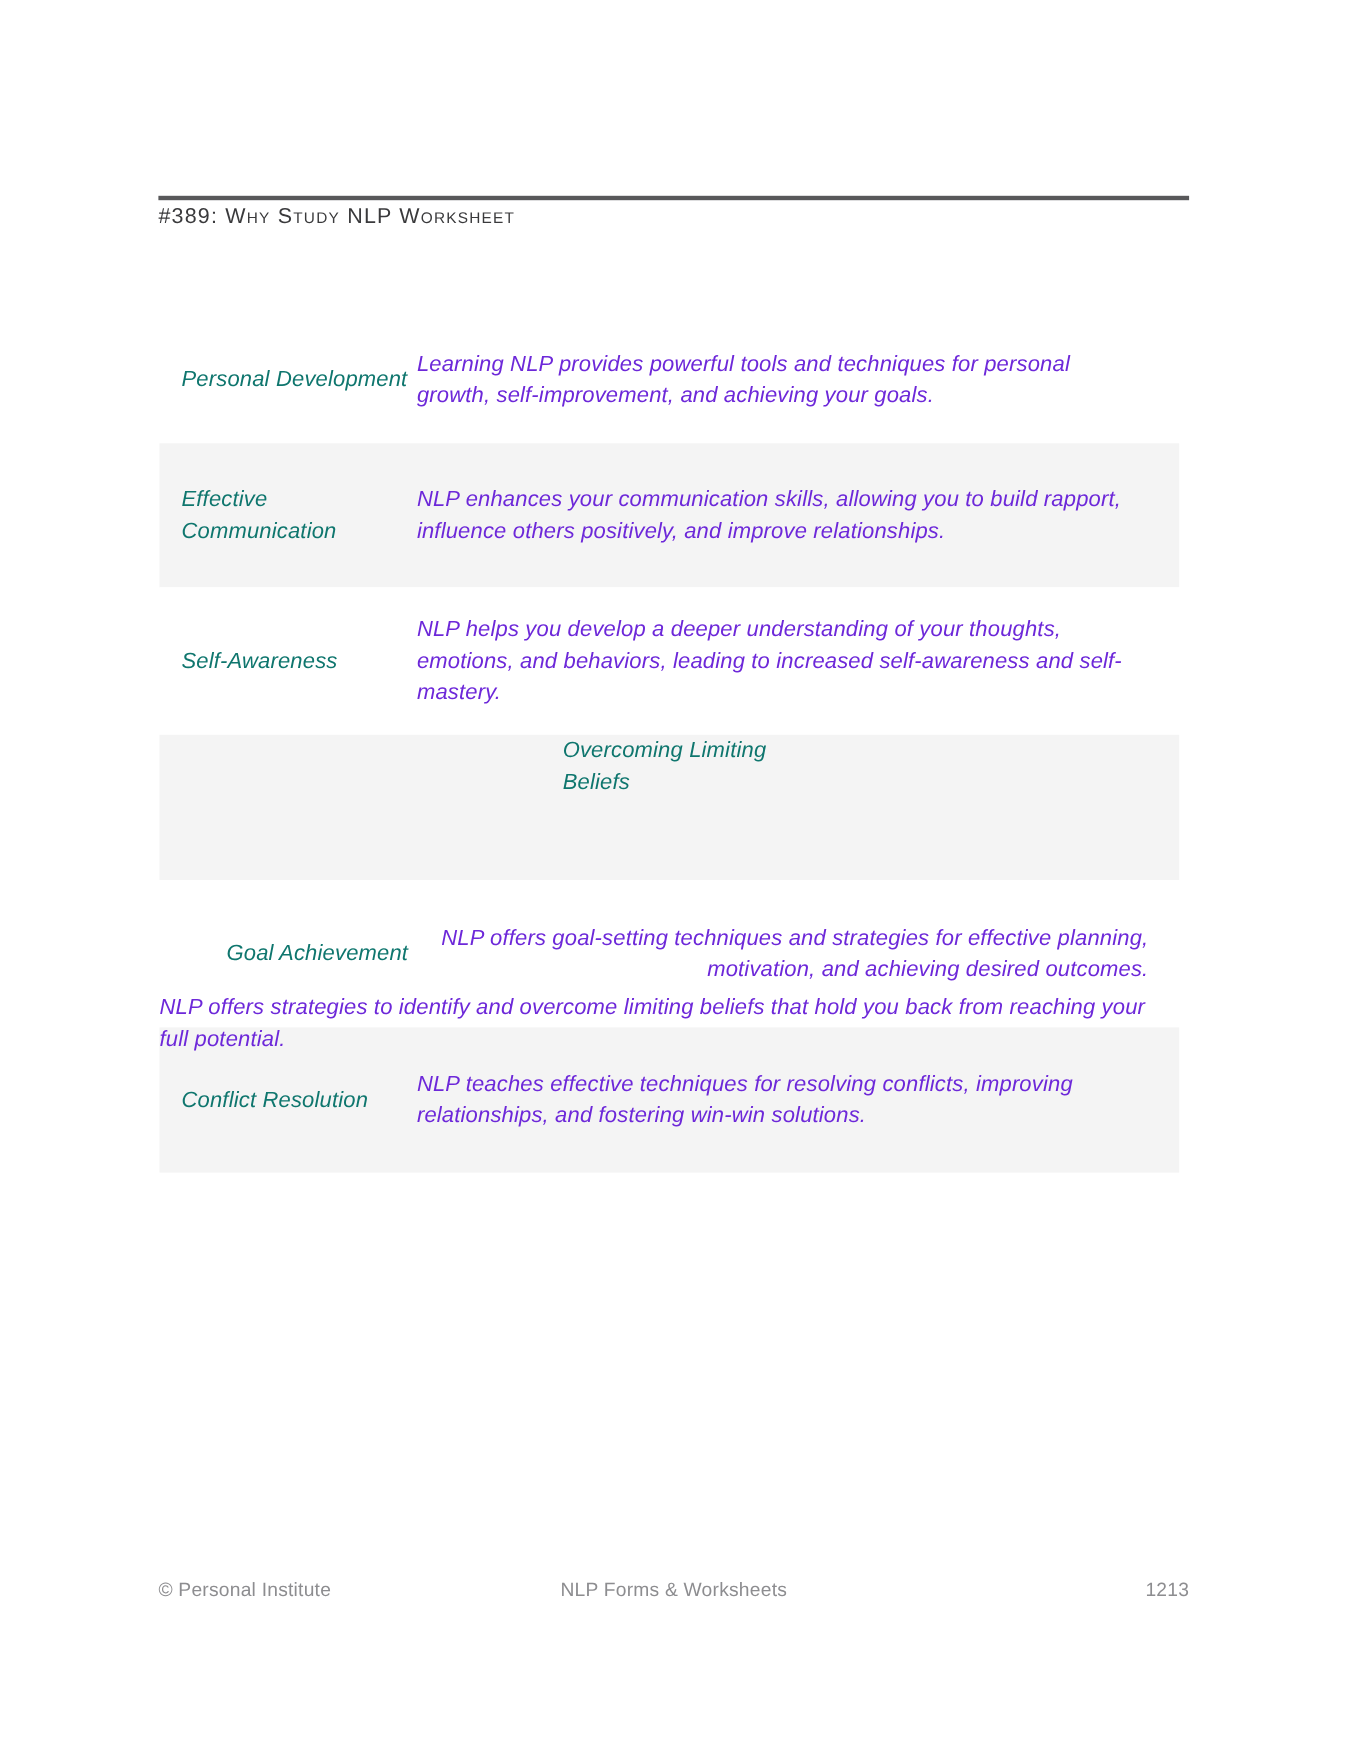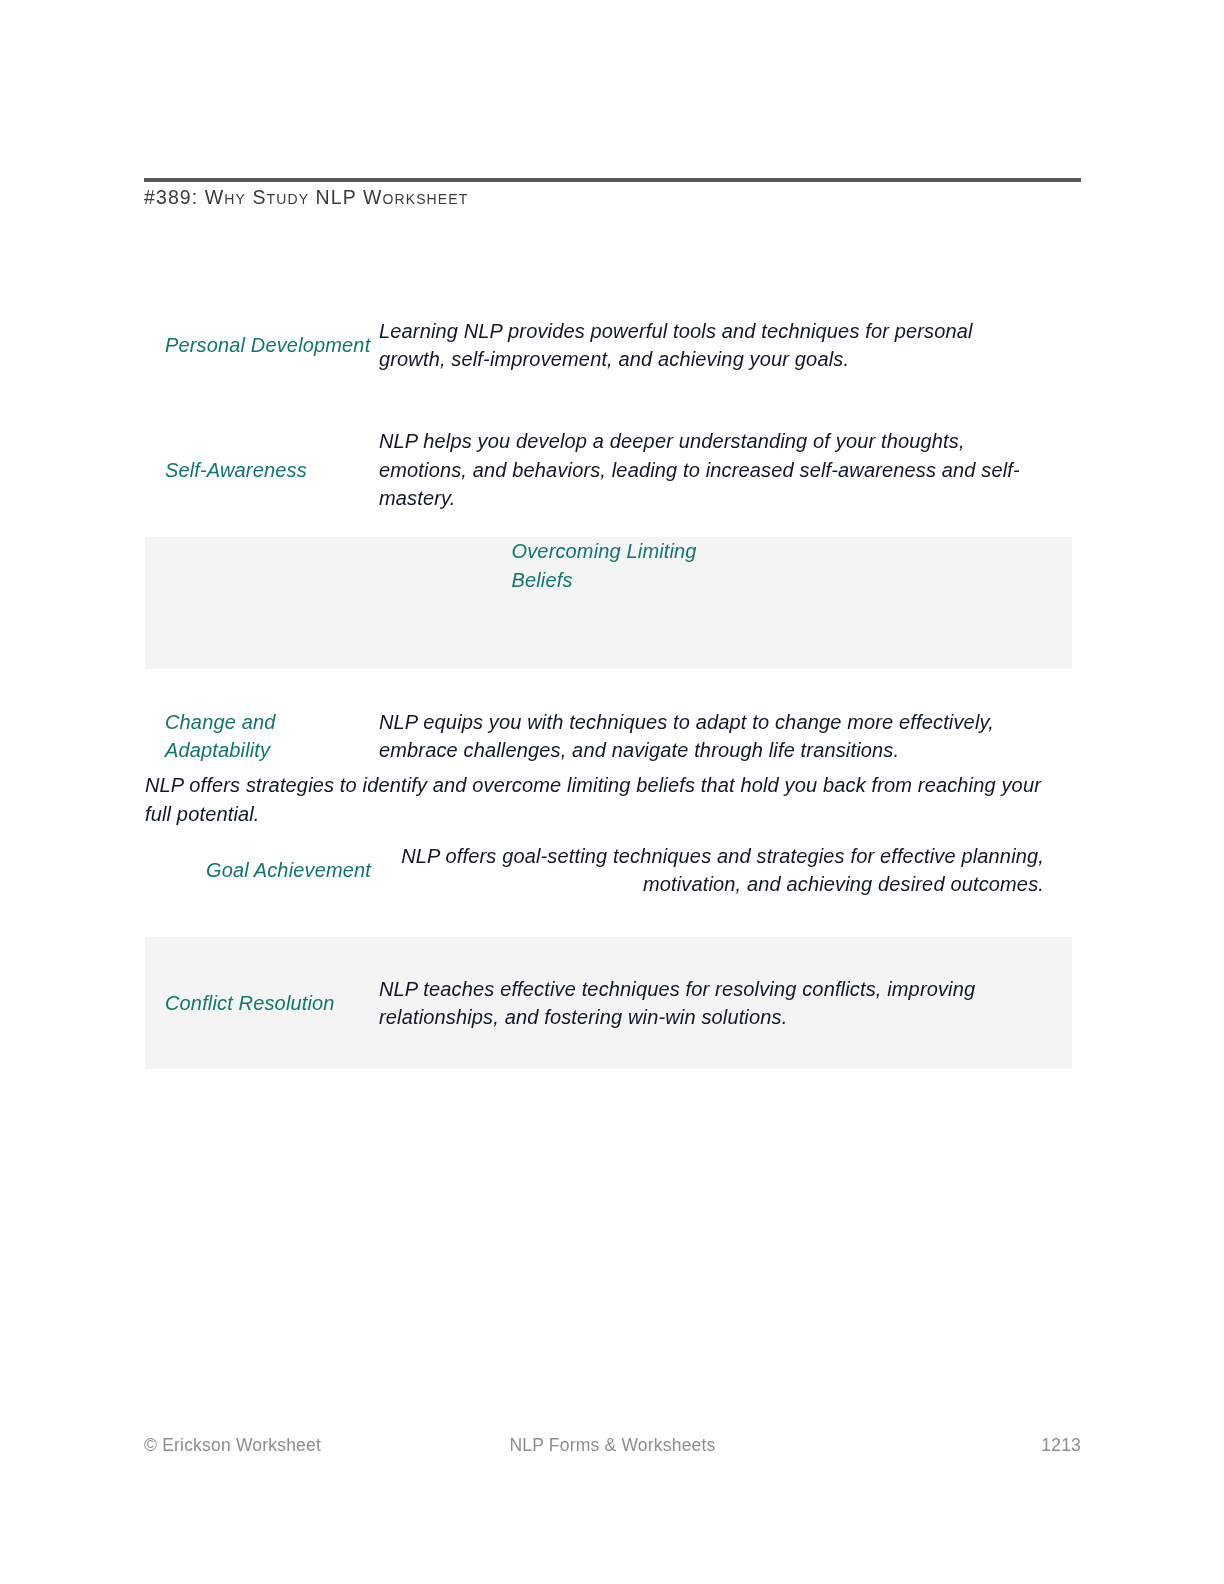--- a/index.html
+++ b/index.html
@@ -72,21 +72,21 @@
     color: #0f766e;
     letter-spacing: 0.15px;
   }
   .cell-desc {
     box-sizing: border-box;
     flex: 1 1 auto;
     padding-right: 28px;
     font-style: italic;
     font-size: 20px;
     line-height: 28.5px;
-    color: #0f172a;
+    color: #6d28d9;
     letter-spacing: 0.15px;
   }
 
   
   .row.r1 { height: 116px; }
   .row.r2 { height: 131px; }
   .row.r3 { height: 134px; }
   .row.r4 { height: 132px; flex-direction: column; }
   .row.r5 { height: 134px; }
   .row.r6 { height: 132px; }
@@ -134,48 +134,48 @@
   <div class="header-rule"></div>
   <div class="header-title">#389: Why Study NLP Worksheet</div>
 
   <div class="table">
 
     <div class="row r1">
       <div class="cell-label">Personal Development</div>
       <div class="cell-desc">Learning NLP provides powerful tools and techniques for personal growth, self-improvement, and achieving your goals.</div>
     </div>
 
+    <div class="row r2 shaded">
+      <div class="cell-label">Effective Communication</div>
+      <div class="cell-desc">NLP enhances your communication skills, allowing you to build rapport, influence others positively, and improve relationships.</div>
+    </div>
 
     <div class="row r3">
       <div class="cell-label">Self-Awareness</div>
       <div class="cell-desc">NLP helps you develop a deeper understanding of your thoughts, emotions, and behaviors, leading to increased self-awareness and self-mastery.</div>
     </div>
 
     <div class="row r4 shaded">
       <div class="cell-label">Overcoming Limiting Beliefs</div>
       <div class="cell-desc">NLP offers strategies to identify and overcome limiting beliefs that hold you back from reaching your full potential.</div>
     </div>
 
-    <div class="row r5">
-      <div class="cell-label">Change and Adaptability</div>
-      <div class="cell-desc">NLP equips you with techniques to adapt to change more effectively, embrace challenges, and navigate through life transitions.</div>
-    </div>
 
 
     <div class="row r7">
       <div class="cell-label">Goal Achievement</div>
       <div class="cell-desc">NLP offers goal-setting techniques and strategies for effective planning, motivation, and achieving desired outcomes.</div>
     </div>
 
     <div class="row r8 shaded">
       <div class="cell-label">Conflict Resolution</div>
       <div class="cell-desc">NLP teaches effective techniques for resolving conflicts, improving relationships, and fostering win-win solutions.</div>
     </div>
 
   </div>
 
   <div class="footer">
-    <div class="footer-left">© Erickson Worksheet</div>
+    <div class="footer-left">© Personal Institute</div>
     <div class="footer-center">NLP Forms &amp; Worksheets</div>
     <div class="footer-right">1213</div>
   </div>
 
 </div>
 
 </body></html>

